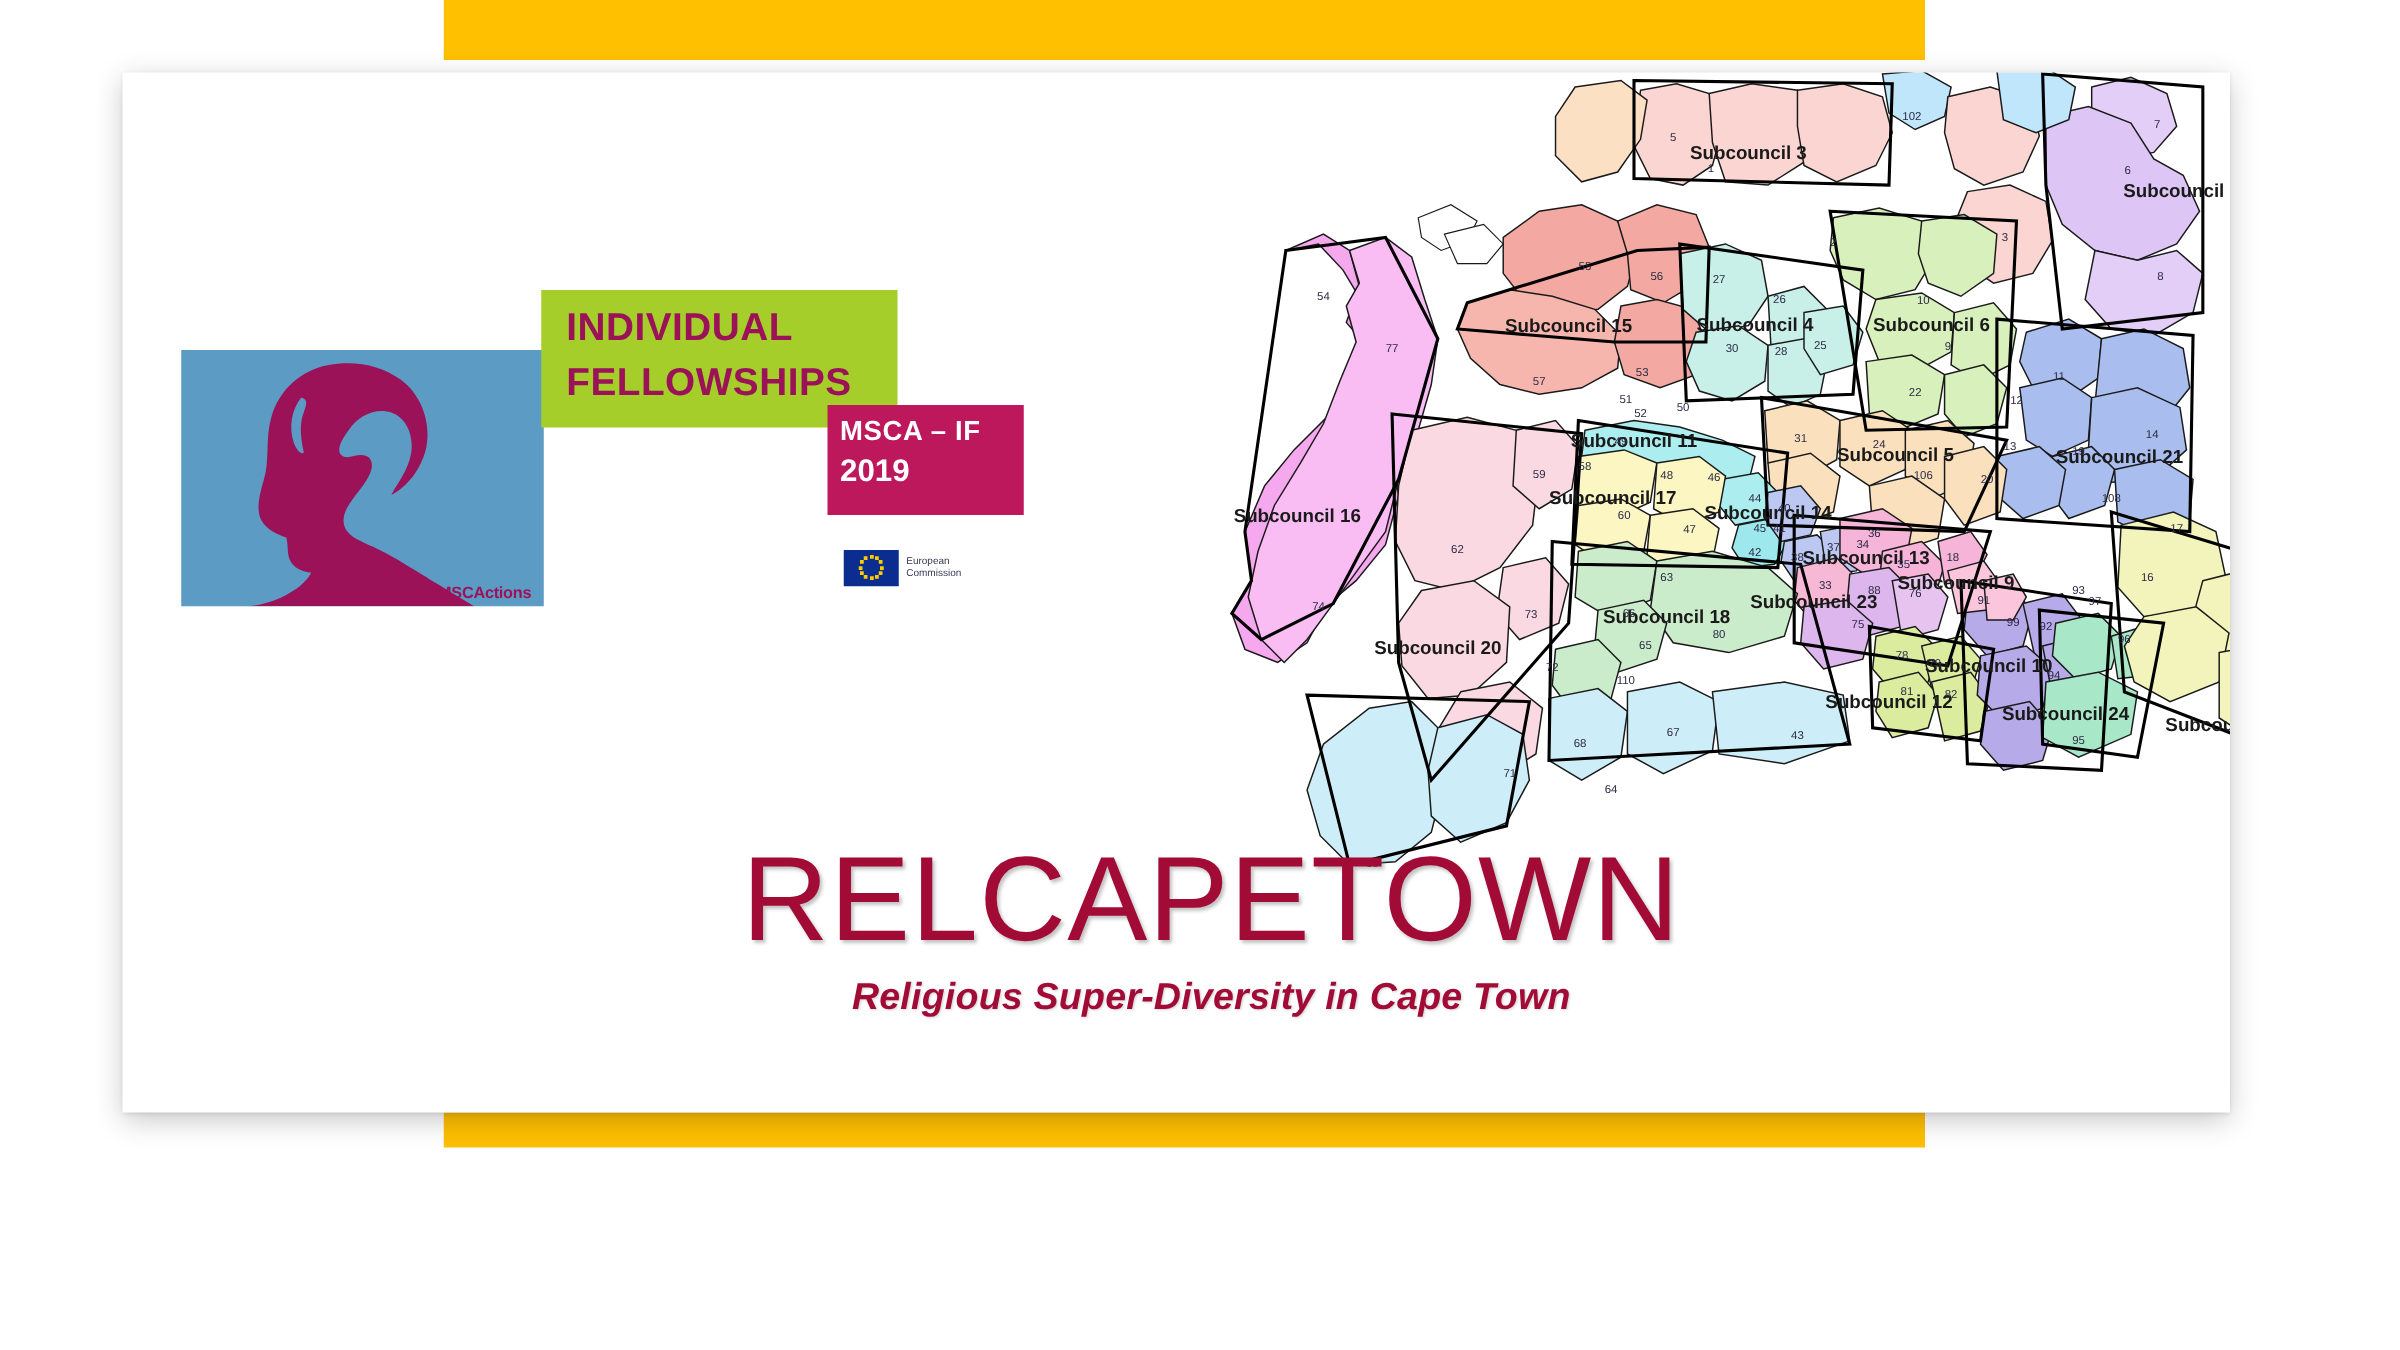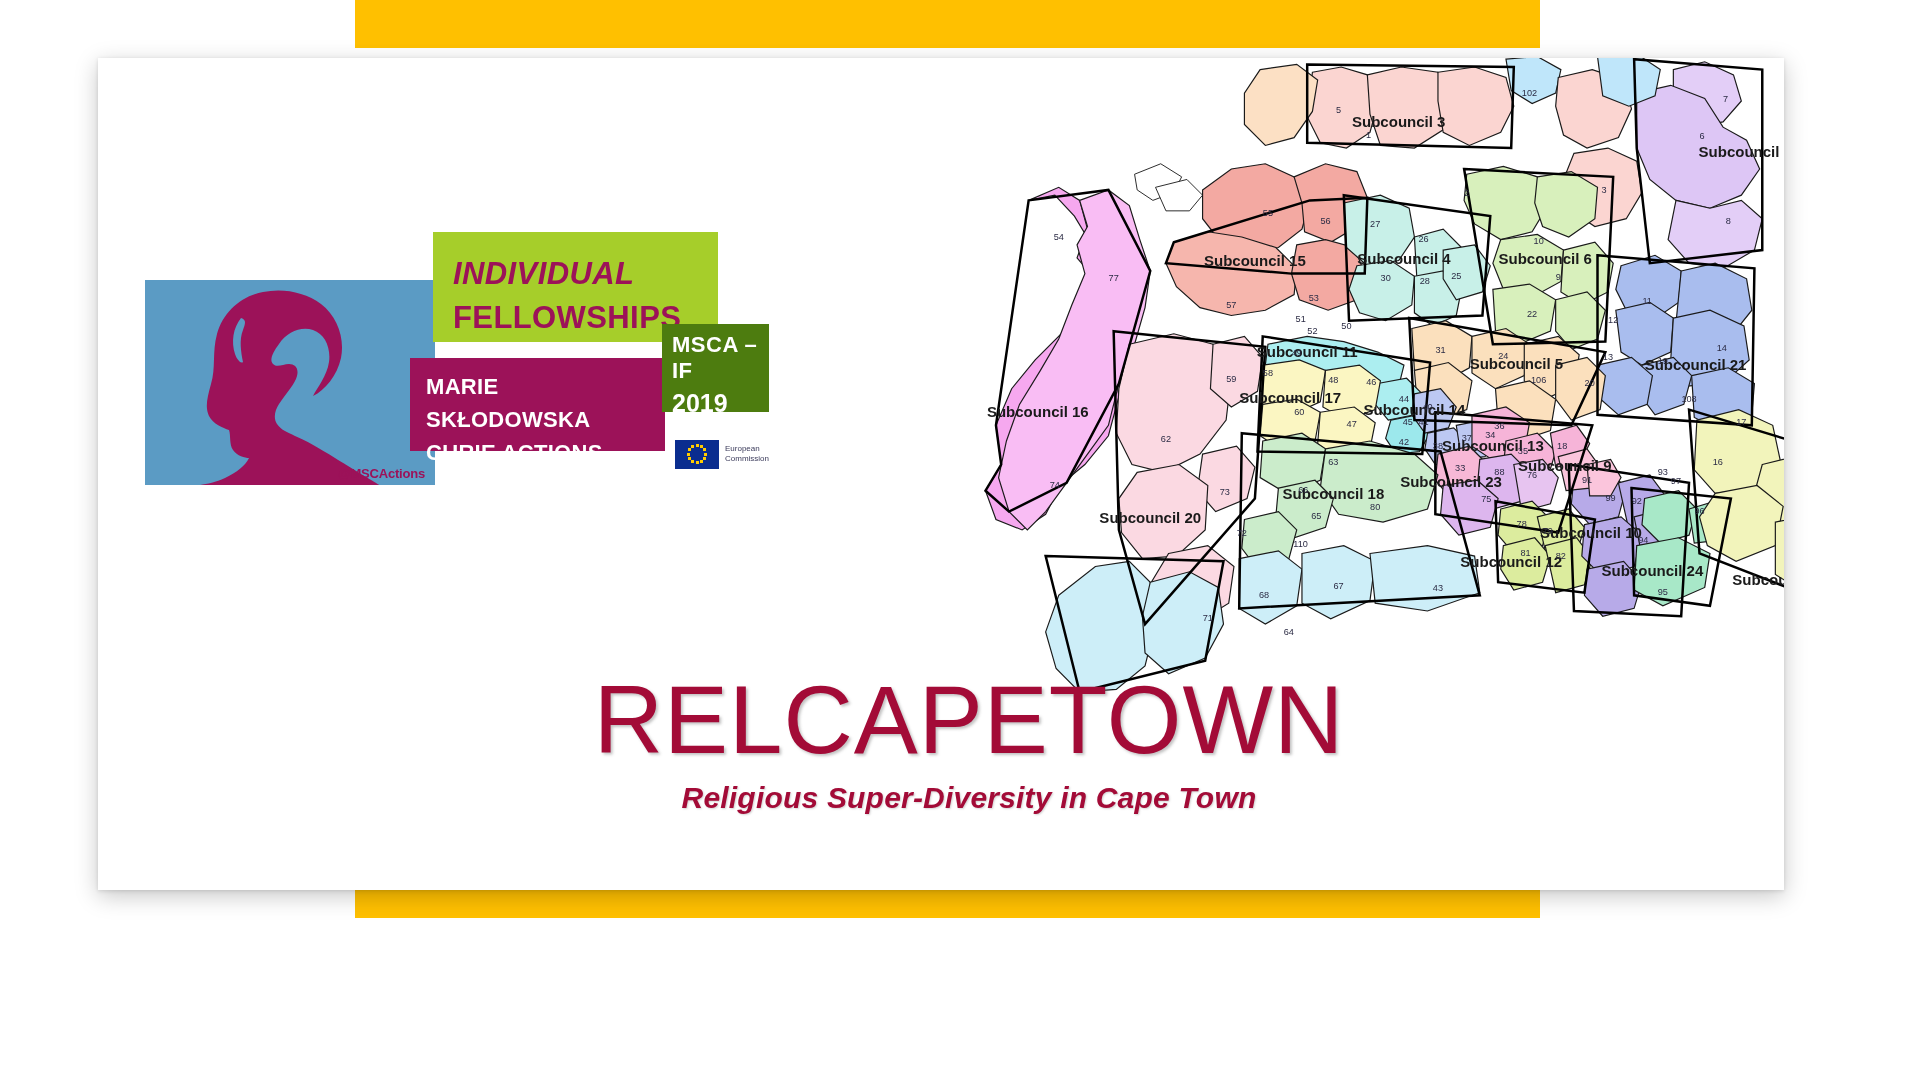--- a/index.html
+++ b/index.html
@@ -68,41 +68,41 @@
     background: #a6ce2a;
   }
   #msca-green .ln {
     color: #9c1259;
     font-weight: bold;
     font-size: 31px;
     letter-spacing: 0.4px;
     line-height: 44px;
     padding-left: 20px;
   }
-  #msca-green .ln:first-child { padding-top: 20px; font-style: italic; }
+  #msca-green .ln:first-child { padding-top: 8px; }
   #msca-magenta {
     position: absolute;
     left: 265px; top: 126px;
     width: 255px; height: 93px;
     background: #9c1259;
   }
   #msca-magenta .ln {
     color: #ffffff;
     font-weight: bold;
     font-size: 22px;
     line-height: 33px;
     padding-left: 16px;
     letter-spacing: 0.3px;
   }
   #msca-magenta .ln:first-child { padding-top: 12px; }
   #msca-blue {
     position: absolute;
     left: 517px; top: 92px;
-    width: 107px; height: 88px;
-    background: #4d7c0f;
+    width: 157px; height: 88px;
+    background: #be185d;
   }
   #msca-blue .ln1 {
     color:#ffffff; font-weight:bold; font-size:22px;
     padding: 8px 0 0 10px; letter-spacing:0.5px;
   }
   #msca-blue .ln2 {
     color:#ffffff; font-weight:bold; font-size:25px;
     padding: 0 0 0 10px; line-height: 38px;
   }
   #eu-logo {
@@ -460,24 +460,20 @@
             C96,72 94,60 98,50 C100,44 102,40 96,38 Z"></path>
         </svg>
         <div id="msca-handle">@MSCActions</div>
       </div>
 
       <div id="msca-green">
         <div class="ln">INDIVIDUAL</div>
         <div class="ln">FELLOWSHIPS</div>
       </div>
 
-      <div id="msca-magenta">
-        <div class="ln">MARIE SKŁODOWSKA</div>
-        <div class="ln">CURIE ACTIONS</div>
-      </div>
 
       <div id="msca-blue">
         <div class="ln1">MSCA – IF</div>
         <div class="ln2">2019</div>
       </div>
 
       <div id="eu-logo">
         <div id="eu-flag">
             <div class="star" style="left: 20.5px; top: 4.5px;"></div>
             <div class="star" style="left: 24.75px; top: 5.63878px;"></div>

